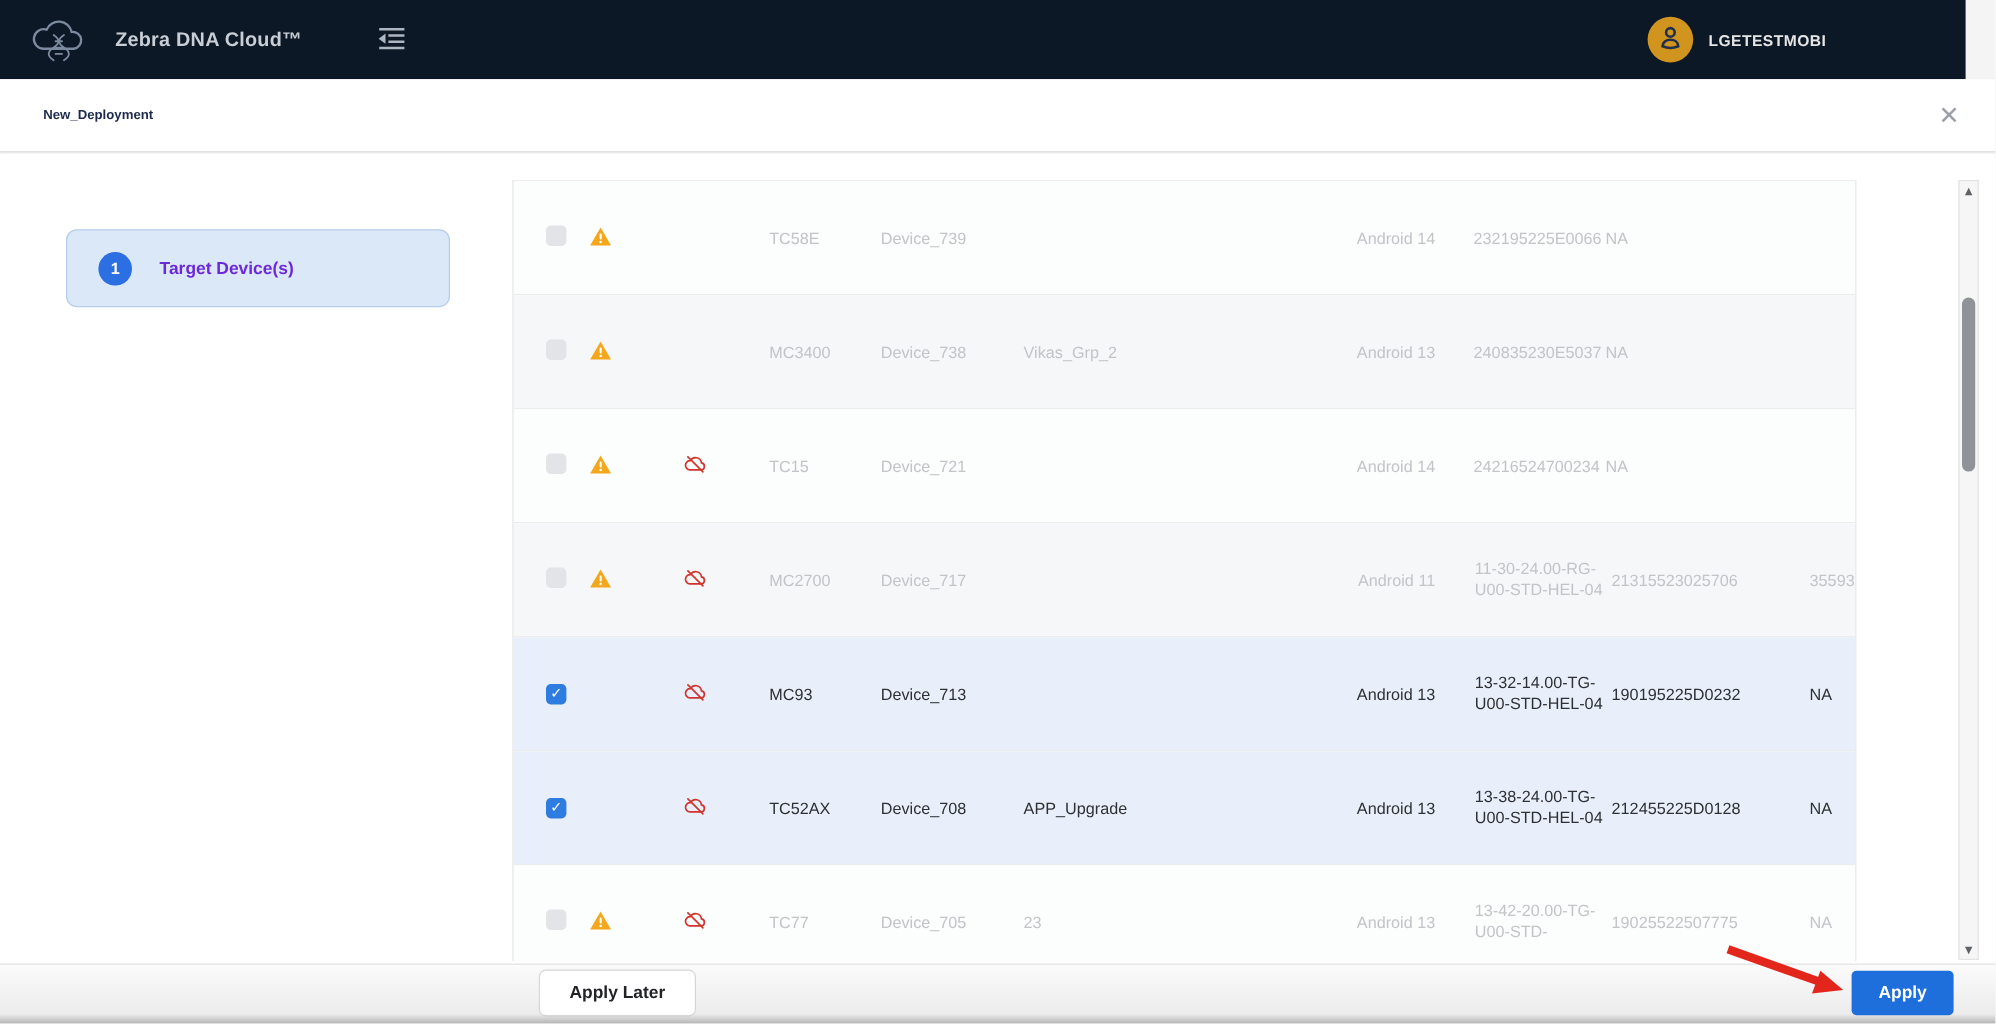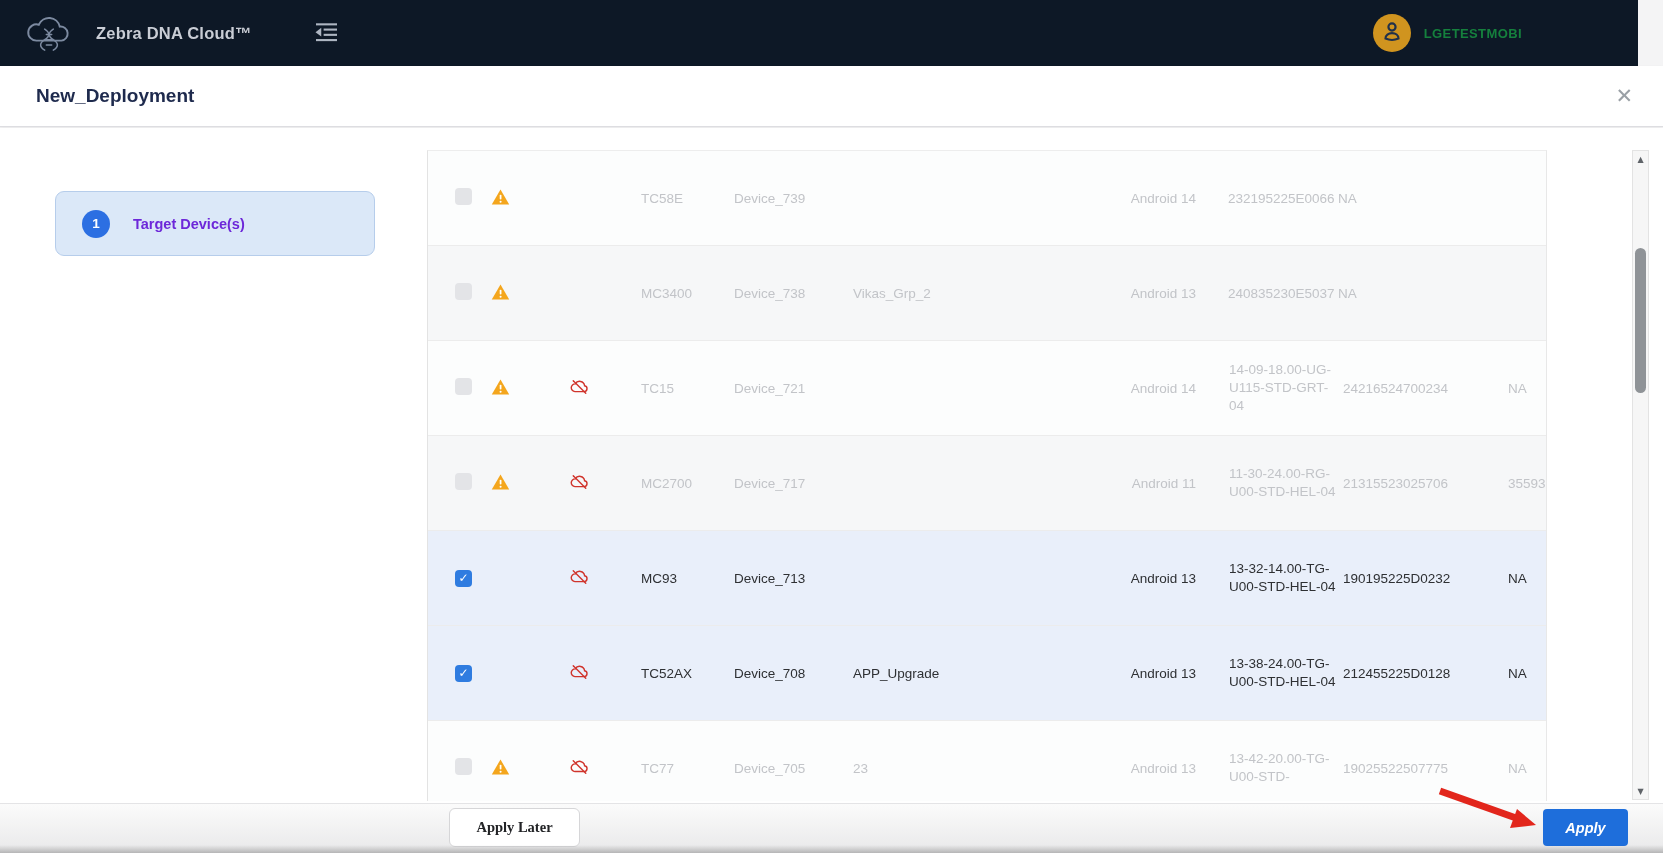--- a/index.html
+++ b/index.html
@@ -15,28 +15,28 @@
     padding-left:22px;
   }
   .brand-logo{flex:0 0 auto;margin-top:2px;}
   .brand-title{color:#c9cdd5;font-size:16.5px;font-weight:bold;margin-left:20px;letter-spacing:.2px;}
   .menu-btn{margin-left:58px;background:none;border:none;cursor:pointer;padding:4px;display:flex;align-items:center;}
   .hdr-spacer{flex:1;}
   .avatar{
     width:38px;height:38px;border-radius:50%;background:#d0941f;
     display:flex;align-items:center;justify-content:center;flex:0 0 auto;cursor:pointer;
   }
-  .user-name{color:#15803d;font-size:13px;font-weight:bold;margin-left:13px;margin-right:116px;letter-spacing:.4px;}
+  .user-name{color:#e5e5e5;font-size:13px;font-weight:bold;margin-left:13px;margin-right:116px;letter-spacing:.4px;}
   
   .dialog-bar{
     position:absolute;left:0;top:66px;width:1663px;height:61px;background:#ffffff;
     border-bottom:1px solid #dddde1;box-shadow:0 1px 3px rgba(0,0,0,.05);
     display:flex;align-items:center;box-sizing:border-box;padding:0 24px 0 36px;
   }
-  .dialog-title{font-size:19px;font-weight:bold;color:#1e2a4d;margin:0;}
+  .dialog-title{font-size:11px;font-weight:bold;color:#1e2a4d;margin:0;}
   .close-btn{
     margin-left:auto;background:none;border:none;cursor:pointer;
     color:#9aa0a6;font-size:21px;line-height:21px;padding:2px 6px;font-family:"DejaVu Sans",sans-serif;
   }
   
   .dialog-body{position:absolute;left:0;top:128px;width:1663px;height:675px;background:#ffffff;}
   .step-box{
     position:absolute;left:55px;top:63px;width:320px;height:65px;box-sizing:border-box;
     background:#dbe8f8;border:1px solid #b6cdeb;border-radius:9px;
     display:flex;align-items:center;padding-left:26px;cursor:pointer;
@@ -93,28 +93,27 @@
   }
   
   .dlg-footer{
     position:absolute;left:0;top:803px;width:1663px;height:50px;
     background:linear-gradient(#fbfbfb,#e8e8e9);border-top:1px solid #e4e4e6;
   }
   .btn-apply-later{
     position:absolute;left:449px;top:4px;width:131px;height:39px;
     background:#ffffff;border:1px solid #d6d6d8;border-radius:6px;
     font-size:14.5px;font-weight:bold;color:#222326;cursor:pointer;
-    font-family:Liberation Serif, serif;
+    font-family:Liberation Sans, sans-serif;
   }
   .btn-apply{
     position:absolute;left:1543px;top:5px;width:85px;height:37px;
     background:#1e6edb;border:none;border-radius:4px;
     font-size:14.5px;font-weight:bold;color:#ffffff;cursor:pointer;
     font-family:"Liberation Sans",sans-serif;
-    font-style:italic;
   }
   .annotation-arrow{position:absolute;left:1426px;top:-21px;pointer-events:none;}
   .screen-shade{
     position:absolute;left:0;bottom:0;width:1663px;height:8px;
     background:linear-gradient(rgba(0,0,0,0),rgba(0,0,0,.22));pointer-events:none;
   }
 </style>
 </head>
 <body>
 
@@ -249,21 +248,20 @@
         <svg width="21" height="20" viewBox="0 0 24 24" fill="none" stroke="#d0342c" stroke-width="1.7" stroke-linecap="round">
           <path d="M6.5 17.5 h11 a3.5 3.5 0 0 0 .6-6.95 A6 6 0 0 0 6.9 8.3 a4.6 4.6 0 0 0-.4 9.2 Z"></path>
           <line x1="4.5" y1="4.5" x2="19.5" y2="19.5"></line>
         </svg>
       </span>
     </div>
     <div class="cell c-model">TC15</div>
     <div class="cell c-name">Device_721</div>
     <div class="cell c-group"></div>
     <div class="cell c-os">Android 14</div>
-    <div class="cell c-fw">14-09-18.00-UG-U115-STD-GRT-04</div>
     <div class="cell c-serial">24216524700234</div>
     <div class="cell c-extra">NA</div>
   </div>
 
   <div class="row disabled">
     <div class="cell c-check">
       <span class="checkbox unchecked"></span>
     </div>
     <div class="cell c-warn">
       <span style="visibility: visible;">

